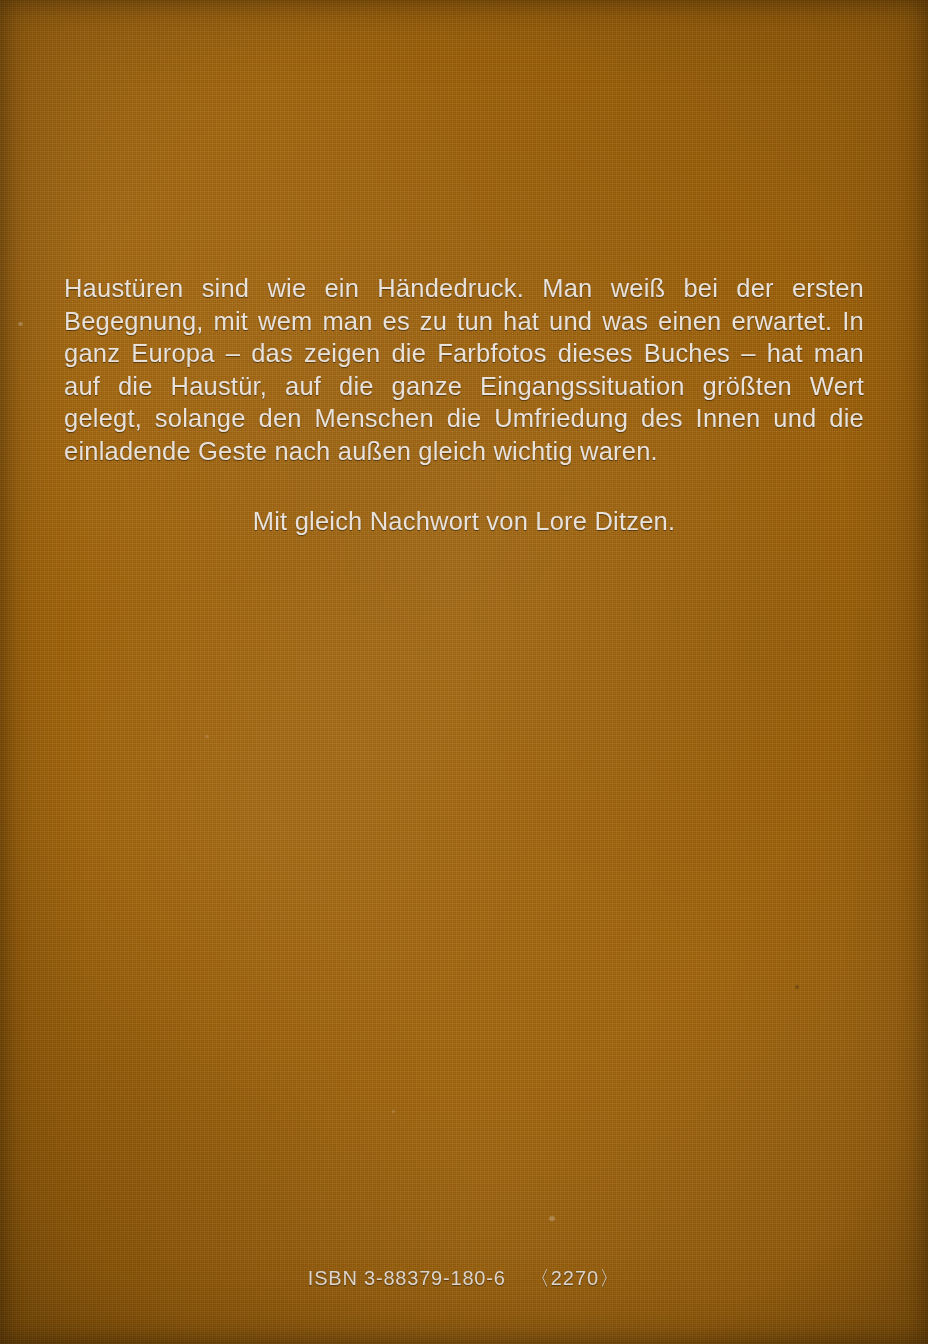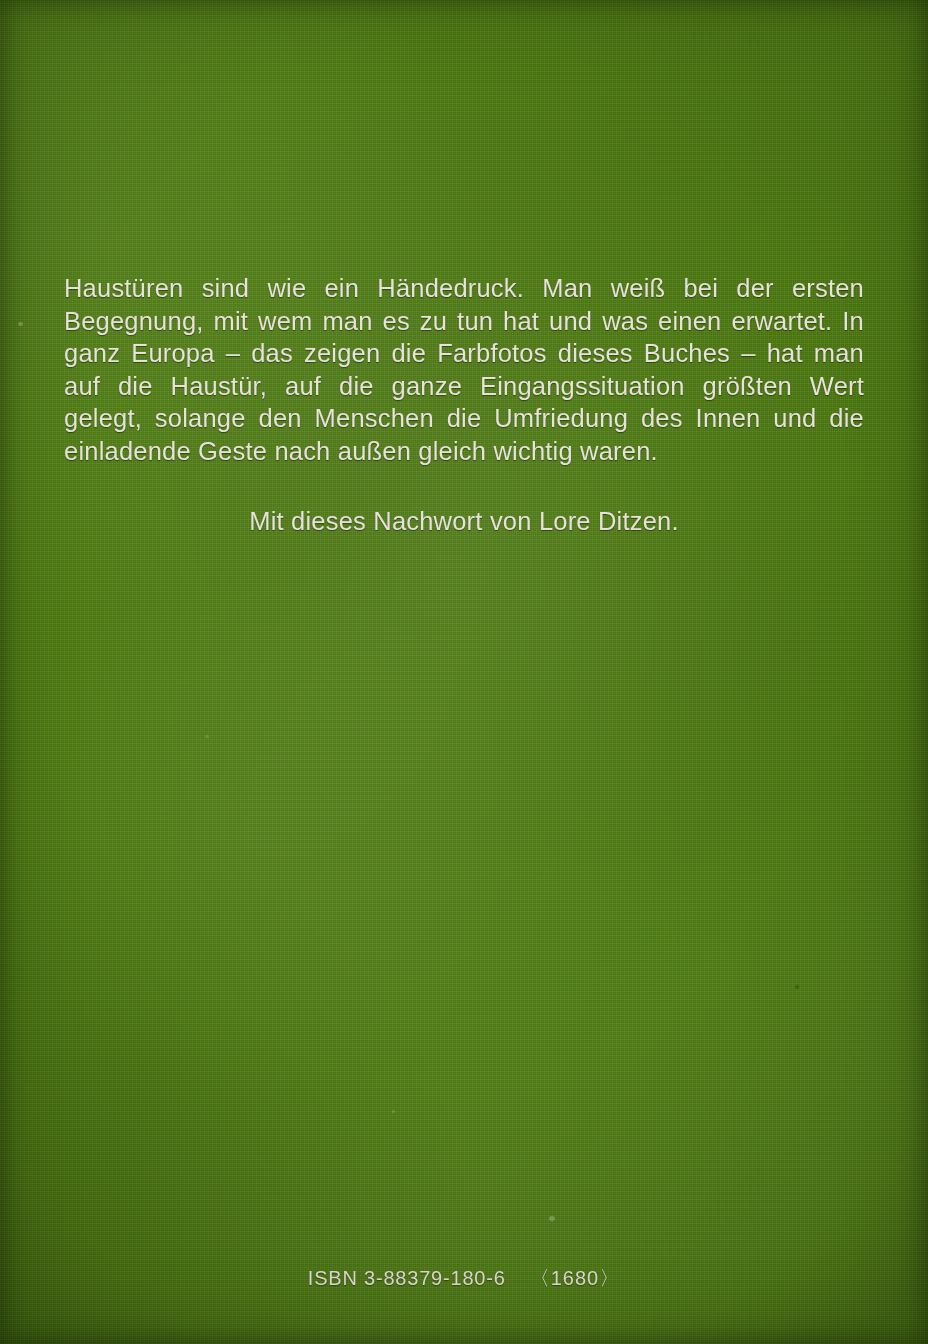--- a/index.html
+++ b/index.html
@@ -10,21 +10,21 @@
   body {
     width: 928px;
     height: 1344px;
     overflow: hidden;
   }
 
   .cover {
     position: relative;
     width: 928px;
     height: 1344px;
-    background-color: #4d7c0f;
+    background-color: #a16207;
     overflow: hidden;
     font-family: "Liberation Sans", sans-serif;
   }
 
   
   .texture-weave {
     position: absolute;
     inset: 0;
     background-image:
       repeating-linear-gradient(0deg,
@@ -145,20 +145,20 @@
   <div class="texture-vignette"></div>
 
   <div class="speck" style="left:18px;  top:322px; width:5px;  height:4px;  background:rgba(235,228,220,0.30);"></div>
   <div class="speck" style="left:549px; top:1216px; width:6px; height:5px; background:rgba(235,228,220,0.28);"></div>
   <div class="speck" style="left:205px; top:735px; width:4px;  height:3px;  background:rgba(235,228,220,0.18);"></div>
   <div class="speck" style="left:795px; top:985px; width:4px;  height:4px;  background:rgba(30,20,16,0.28);"></div>
   <div class="speck" style="left:392px; top:1110px; width:3px; height:3px; background:rgba(235,228,220,0.20);"></div>
 
   <div class="blurb">Haustüren sind wie ein Händedruck. Man weiß bei der ersten Begegnung, mit wem man es zu tun hat und was einen erwartet. In ganz Europa – das zeigen die Farbfotos dieses Buches – hat man auf die Haustür, auf die ganze Eingangssituation größten Wert gelegt, solange den Menschen die Umfriedung des Innen und die einladende Geste nach außen gleich wichtig waren.</div>
 
-  <div class="blurb-last">Mit dieses Nachwort von Lore Ditzen.</div>
+  <div class="blurb-last">Mit gleich Nachwort von Lore Ditzen.</div>
 
   <div class="isbn-line">
-    <span class="isbn-code">ISBN 3-88379-180-6</span><span class="isbn-bracket">〈1680〉</span>
+    <span class="isbn-code">ISBN 3-88379-180-6</span><span class="isbn-bracket">〈2270〉</span>
   </div>
 
   <div class="edge-shadow"></div>
 </div>
 
 </body></html>

